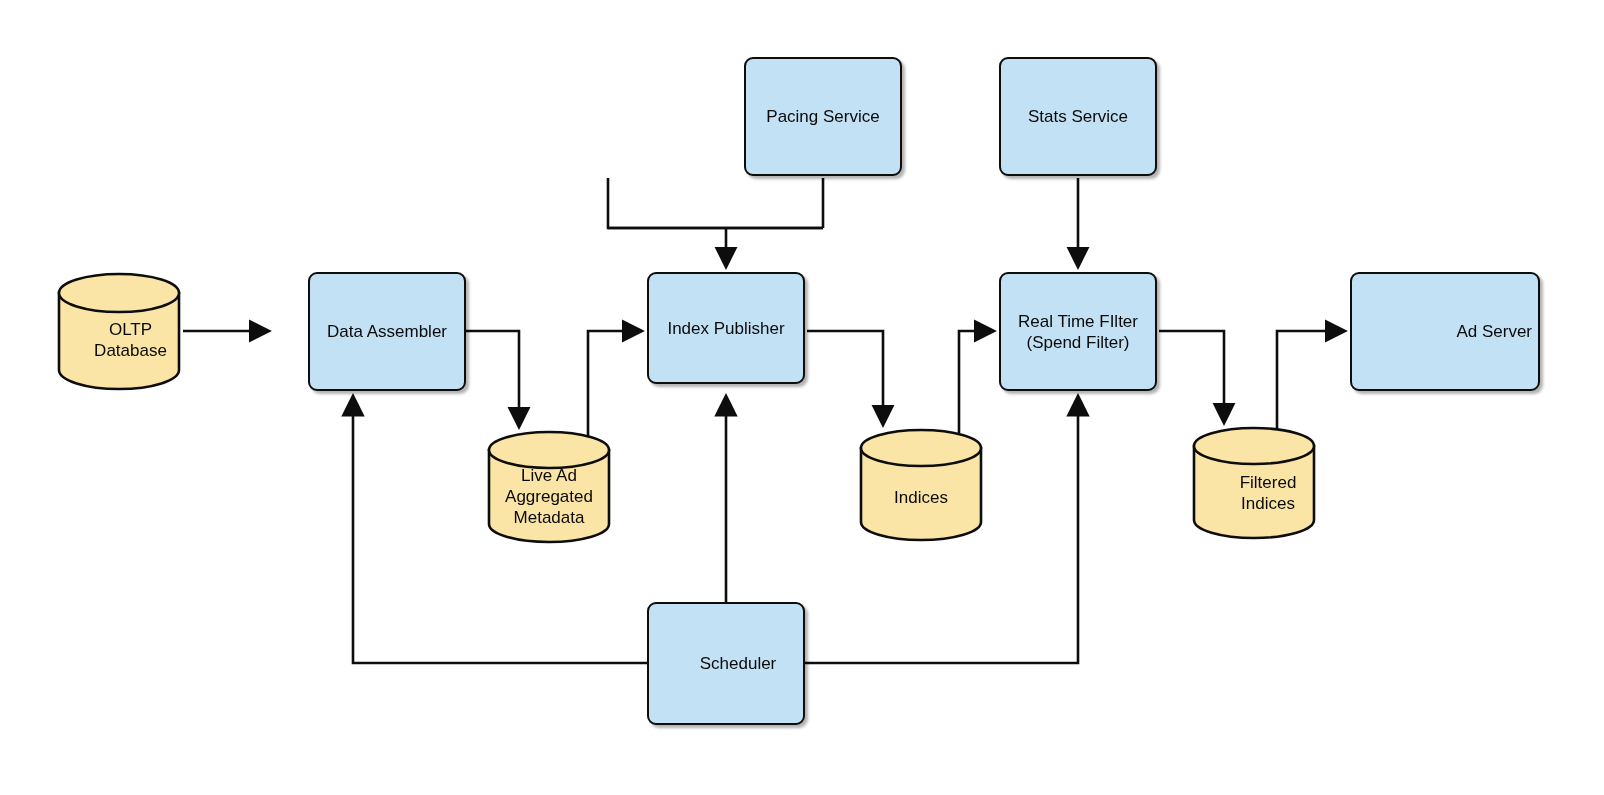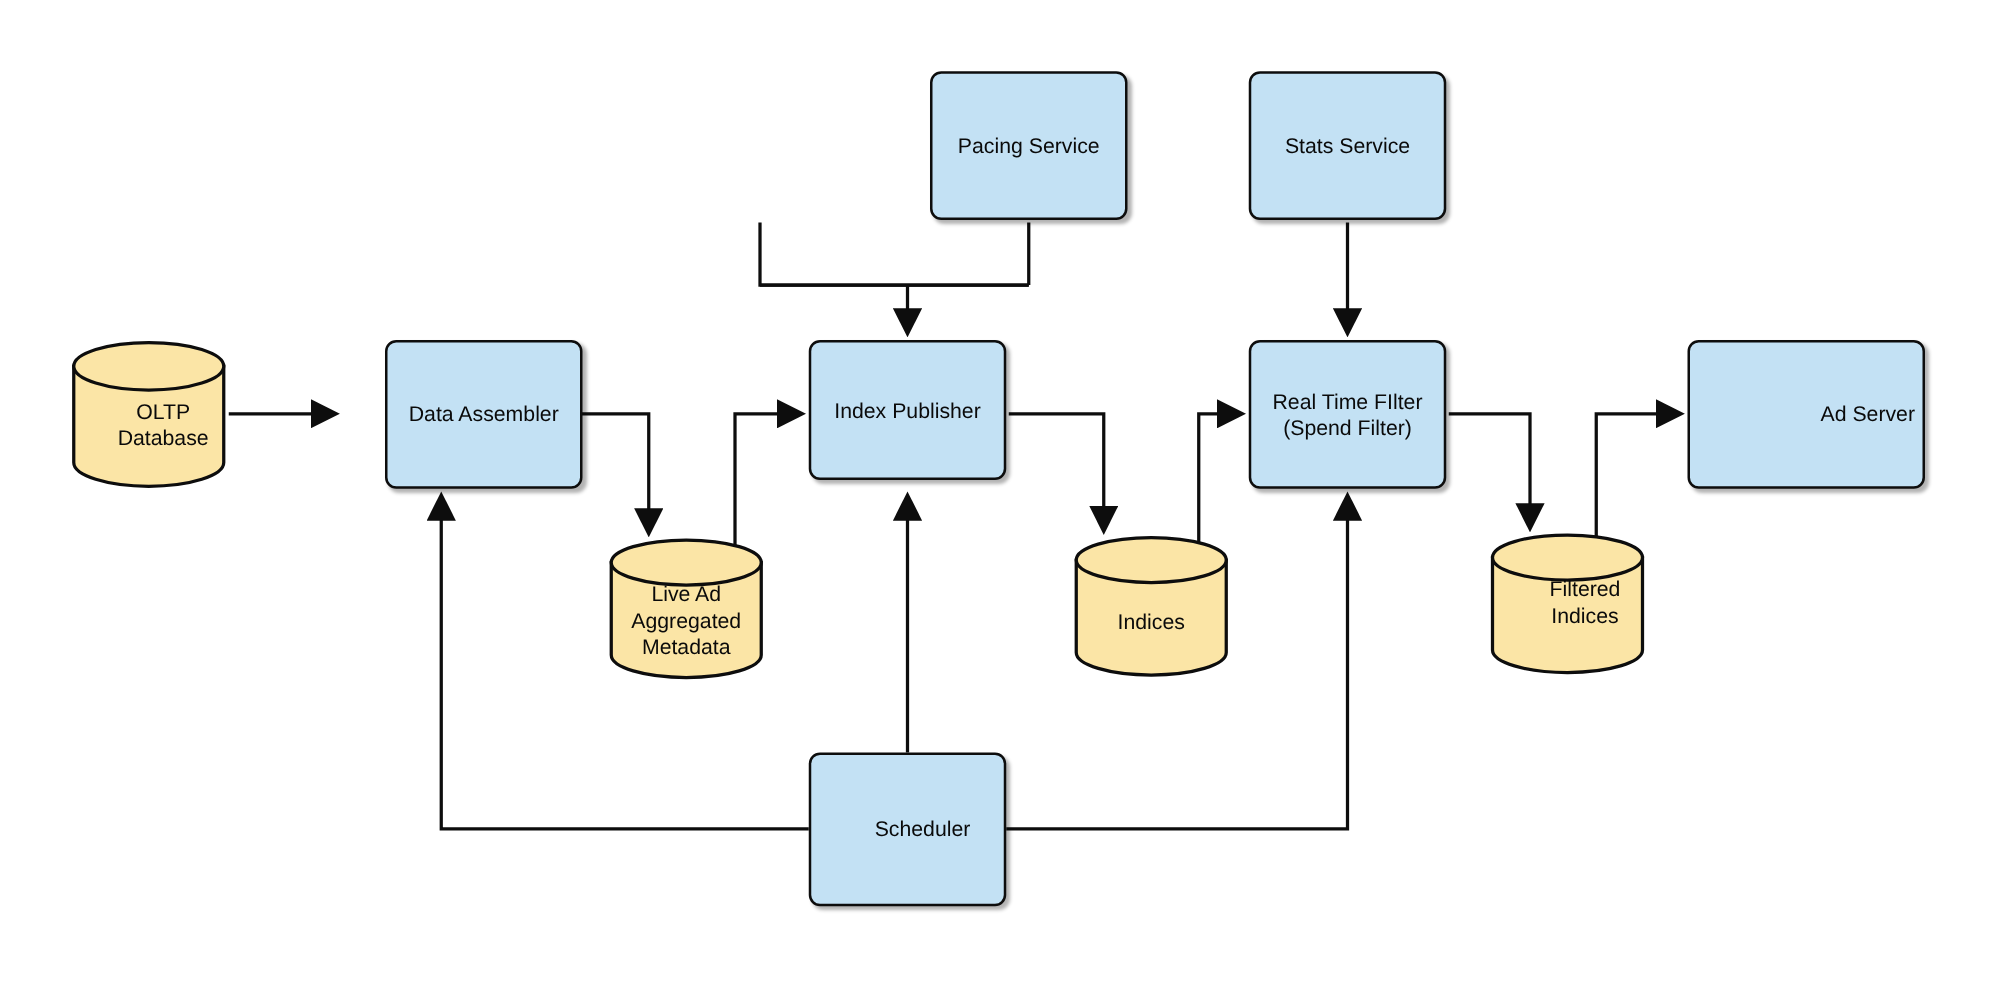--- a/index.html
+++ b/index.html
@@ -176,17 +176,17 @@
     <div class="label" style="top:57px;">Indices</div>
   </div>
 
   <div class="store" style="left:1192px; top:428px; width:124px; height:112px;">
     <svg width="124" height="112" viewBox="0 0 124 112" xmlns="http://www.w3.org/2000/svg">
       <g>
         <path d="M2,18 L2,92 A60,18 0 0 0 122,92 L122,18 Z" fill="#fbe5a6" stroke="#0d0d0d" stroke-width="2.6"></path>
         <ellipse cx="62" cy="18" rx="60" ry="18" fill="#fbe5a6" stroke="#0d0d0d" stroke-width="2.6"></ellipse>
       </g>
     </svg>
-    <div class="label" style="top:33px;padding-left:28px;">Filtered
+    <div class="label" style="top:44px;padding-left:28px;">Filtered
 Indices</div>
   </div>
 
 </div>
 
 </body></html>

